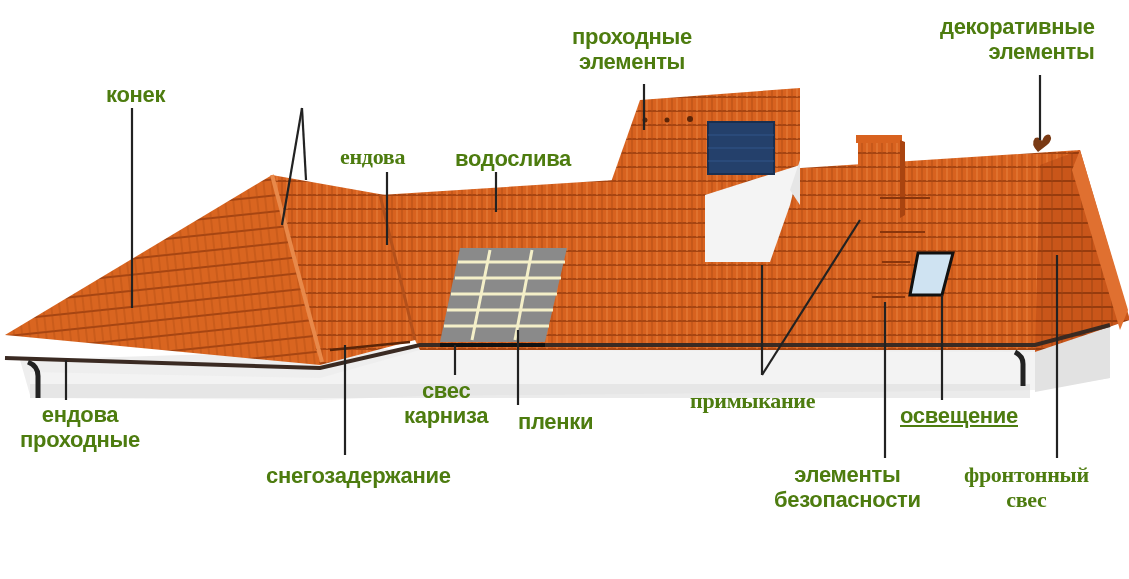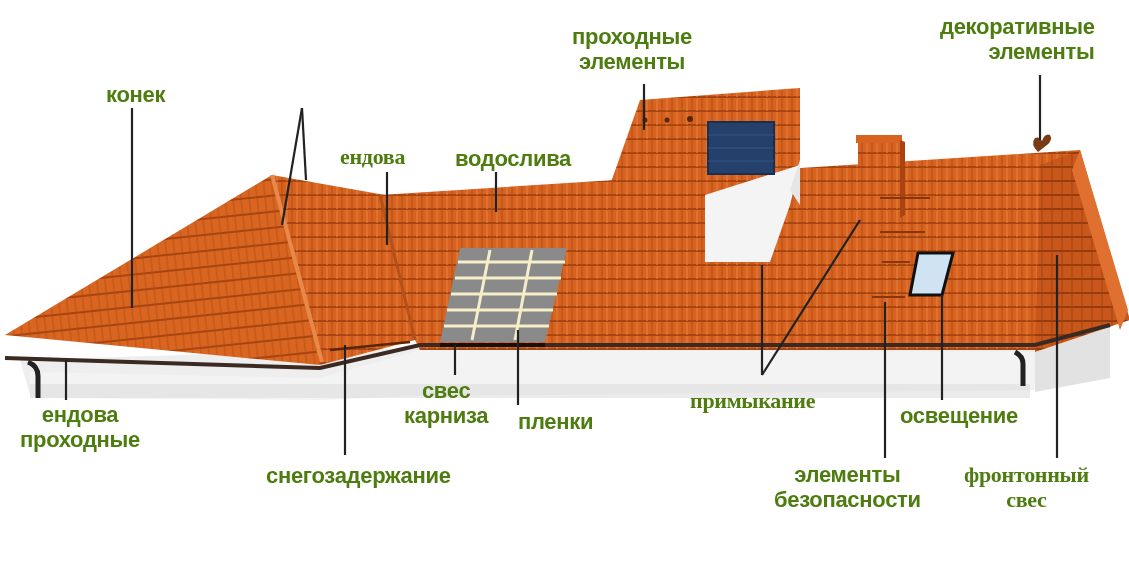--- a/index.html
+++ b/index.html
@@ -146,21 +146,21 @@
 
   <div class="label" style="left:404px;top:378px;">
     <div>свес</div>
     <div>карниза</div>
   </div>
 
   <div class="label" style="left:518px;top:409px;text-align:center;">пленки</div>
 
   <div class="label" style="left:690px;top:388px;font-family:Liberation Serif, serif;">примыкание</div>
 
-  <div class="label" style="left:900px;top:403px;">освещение</div>
+  <div class="label" style="left:900px;top:403px;text-decoration:underline;">освещение</div>
 
   <div class="label" style="left:774px;top:462px;">
     <div>элементы</div>
     <div>безопасности</div>
   </div>
 
   <div class="label" style="left:964px;top:462px;font-family:Liberation Serif, serif;">
     <div>фронтонный</div>
     <div>свес</div>
   </div>

